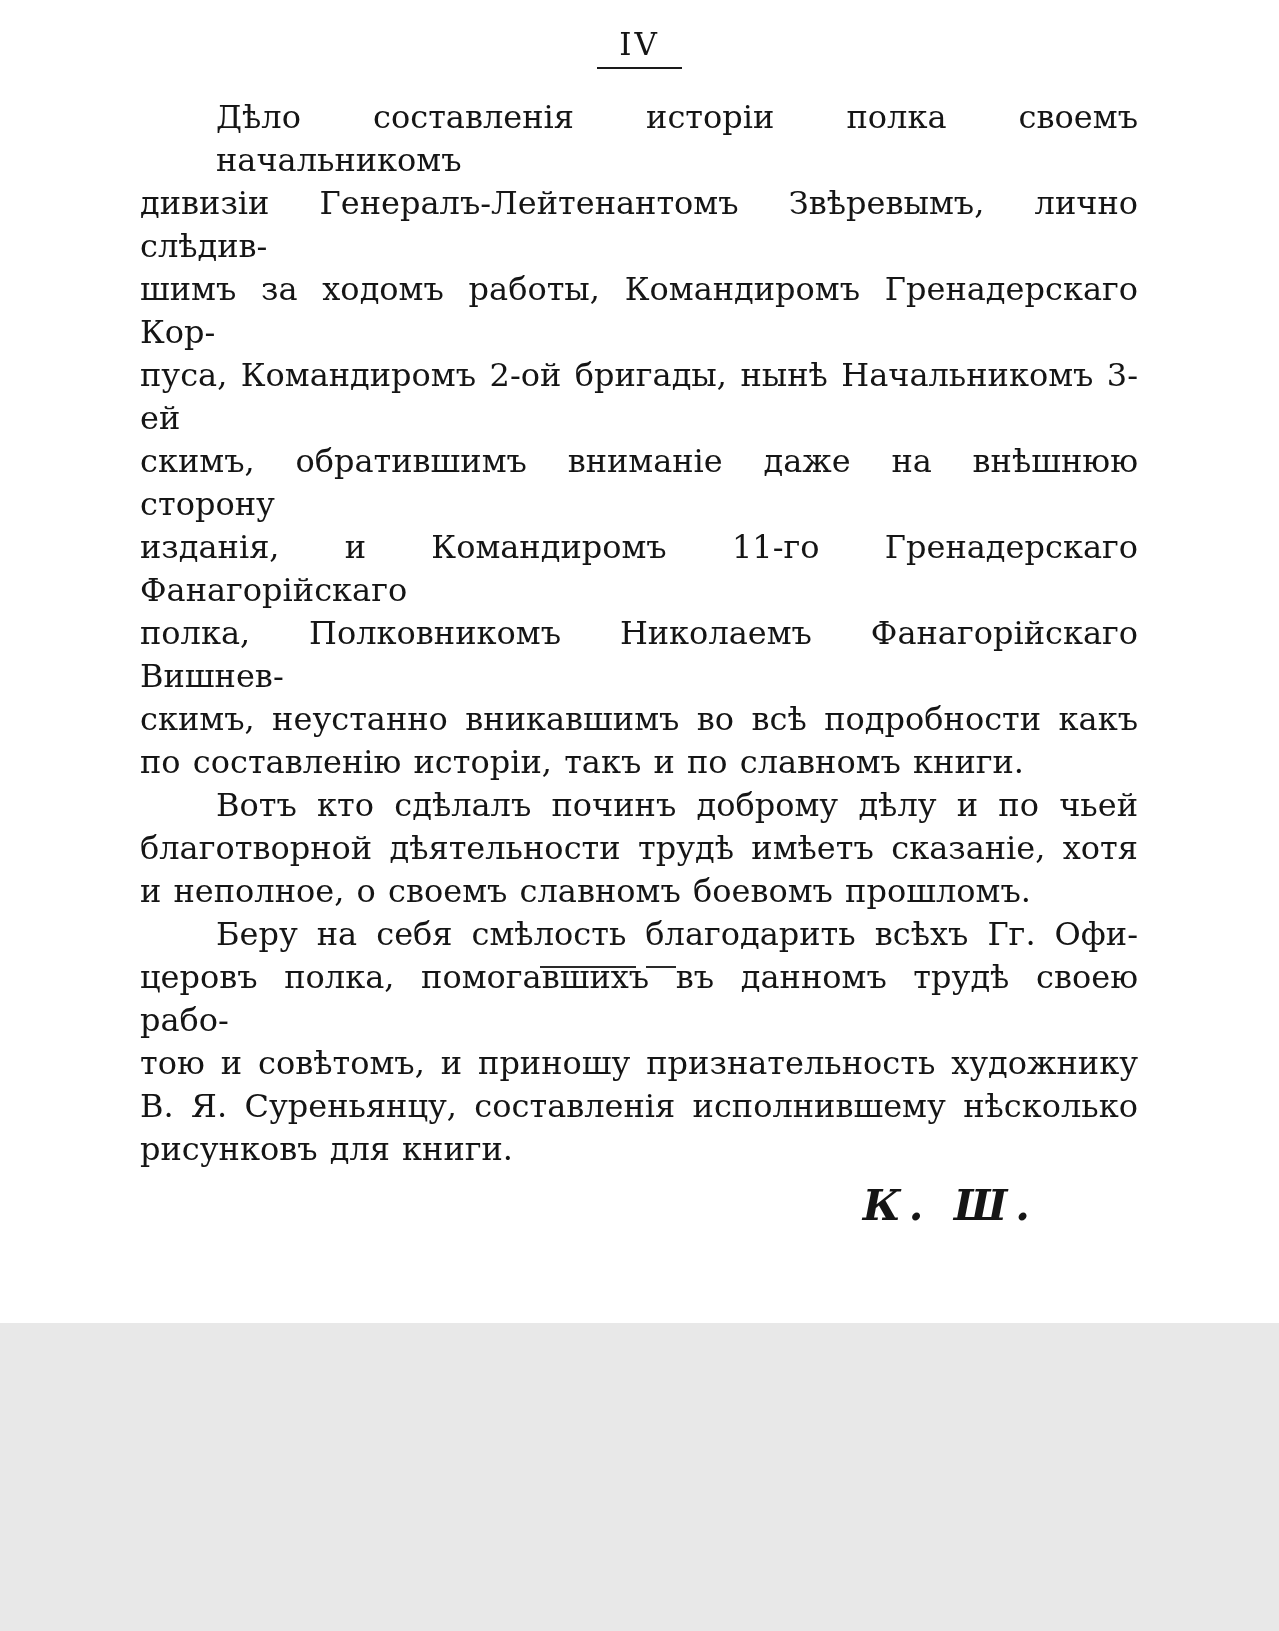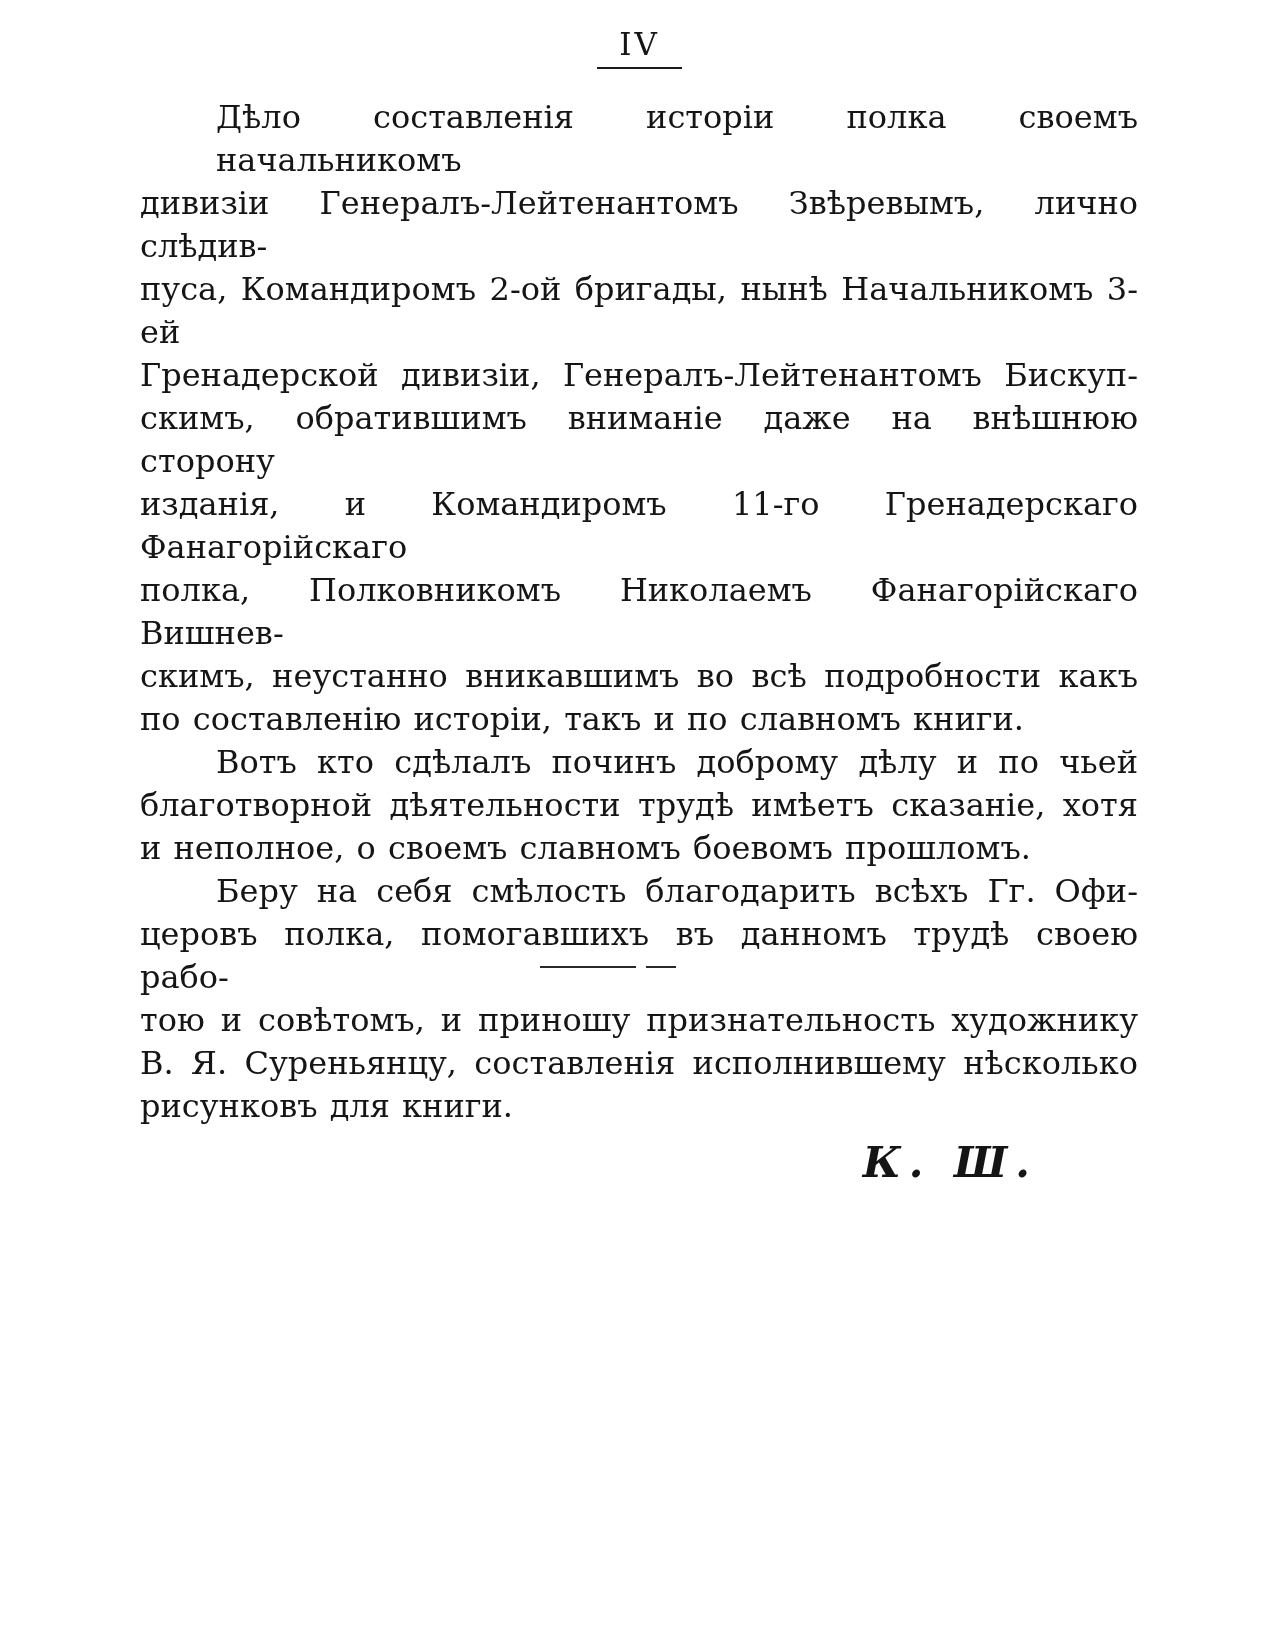--- a/index.html
+++ b/index.html
@@ -3,21 +3,21 @@
 <meta charset="utf-8">
 <style>
   html, body {
     margin: 0;
     padding: 0;
     background: #e8e8e8;
   }
   .page {
     position: relative;
     width: 1279px;
-    height: 1631px;
+    height: 1323px;
     margin: 0 auto;
     background: #ffffff;
     font-family: "DejaVu Serif", "Liberation Serif", serif;
     color: #151515;
     overflow: hidden;
   }
   .page-number-wrap {
     position: absolute;
     top: 26px;
     left: 0;
@@ -87,22 +87,22 @@
 <div class="page">
 
   <div class="page-number-wrap">
     <span class="page-number">IV</span>
   </div>
 
   <div class="text-block">
 
     <div class="line indent">Дѣло составленія исторіи полка своемъ начальникомъ</div>
     <div class="line">дивизіи Генералъ-Лейтенантомъ Звѣревымъ, лично слѣдив-</div>
+    <div class="line">шимъ за ходомъ работы, Командиромъ Гренадерскаго Кор-</div>
     <div class="line">пуса, Командиромъ 2-ой бригады, нынѣ Начальникомъ 3-ей</div>
-    <div class="line">Гренадерской дивизіи, Генералъ-Лейтенантомъ Бискуп-</div>
     <div class="line">скимъ, обратившимъ вниманіе даже на внѣшнюю сторону</div>
     <div class="line">изданія, и Командиромъ 11-го Гренадерскаго Фанагорійскаго</div>
     <div class="line">полка, Полковникомъ Николаемъ Фанагорійскаго Вишнев-</div>
     <div class="line">скимъ, неустанно вникавшимъ во всѣ подробности какъ</div>
     <div class="line last">по составленію исторіи, такъ и по славномъ книги.</div>
 
     <div class="line indent">Вотъ кто сдѣлалъ починъ доброму дѣлу и по чьей</div>
     <div class="line">благотворной дѣятельности трудѣ имѣетъ сказаніе, хотя</div>
     <div class="line last">и неполное, о своемъ славномъ боевомъ прошломъ.</div>
 

